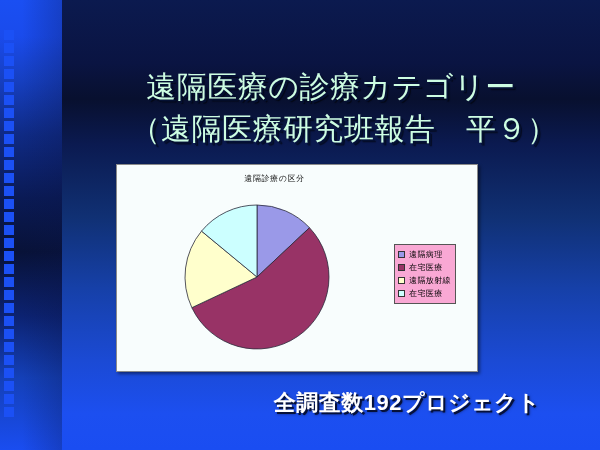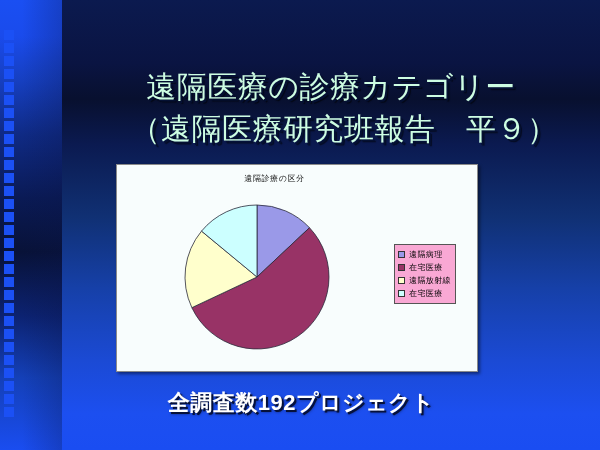--- a/index.html
+++ b/index.html
@@ -70,21 +70,21 @@
     letter-spacing:0.5px;
     white-space:nowrap;
   }
   #title-line-2 { padding-left:26px; }
 
   
   #caption {
     position:absolute;
     left:62px; top:388px;
     width:478px;
-    text-align:center;
+    text-align:right;
     font-size:22px;
     font-weight:700;
     color:#ffffff;
     text-shadow:2px 2px 0 #06113a, 2px 2px 3px rgba(0,0,0,0.5);
     letter-spacing:0.5px;
     white-space:nowrap;
   }
 
   
   #chart-panel {

